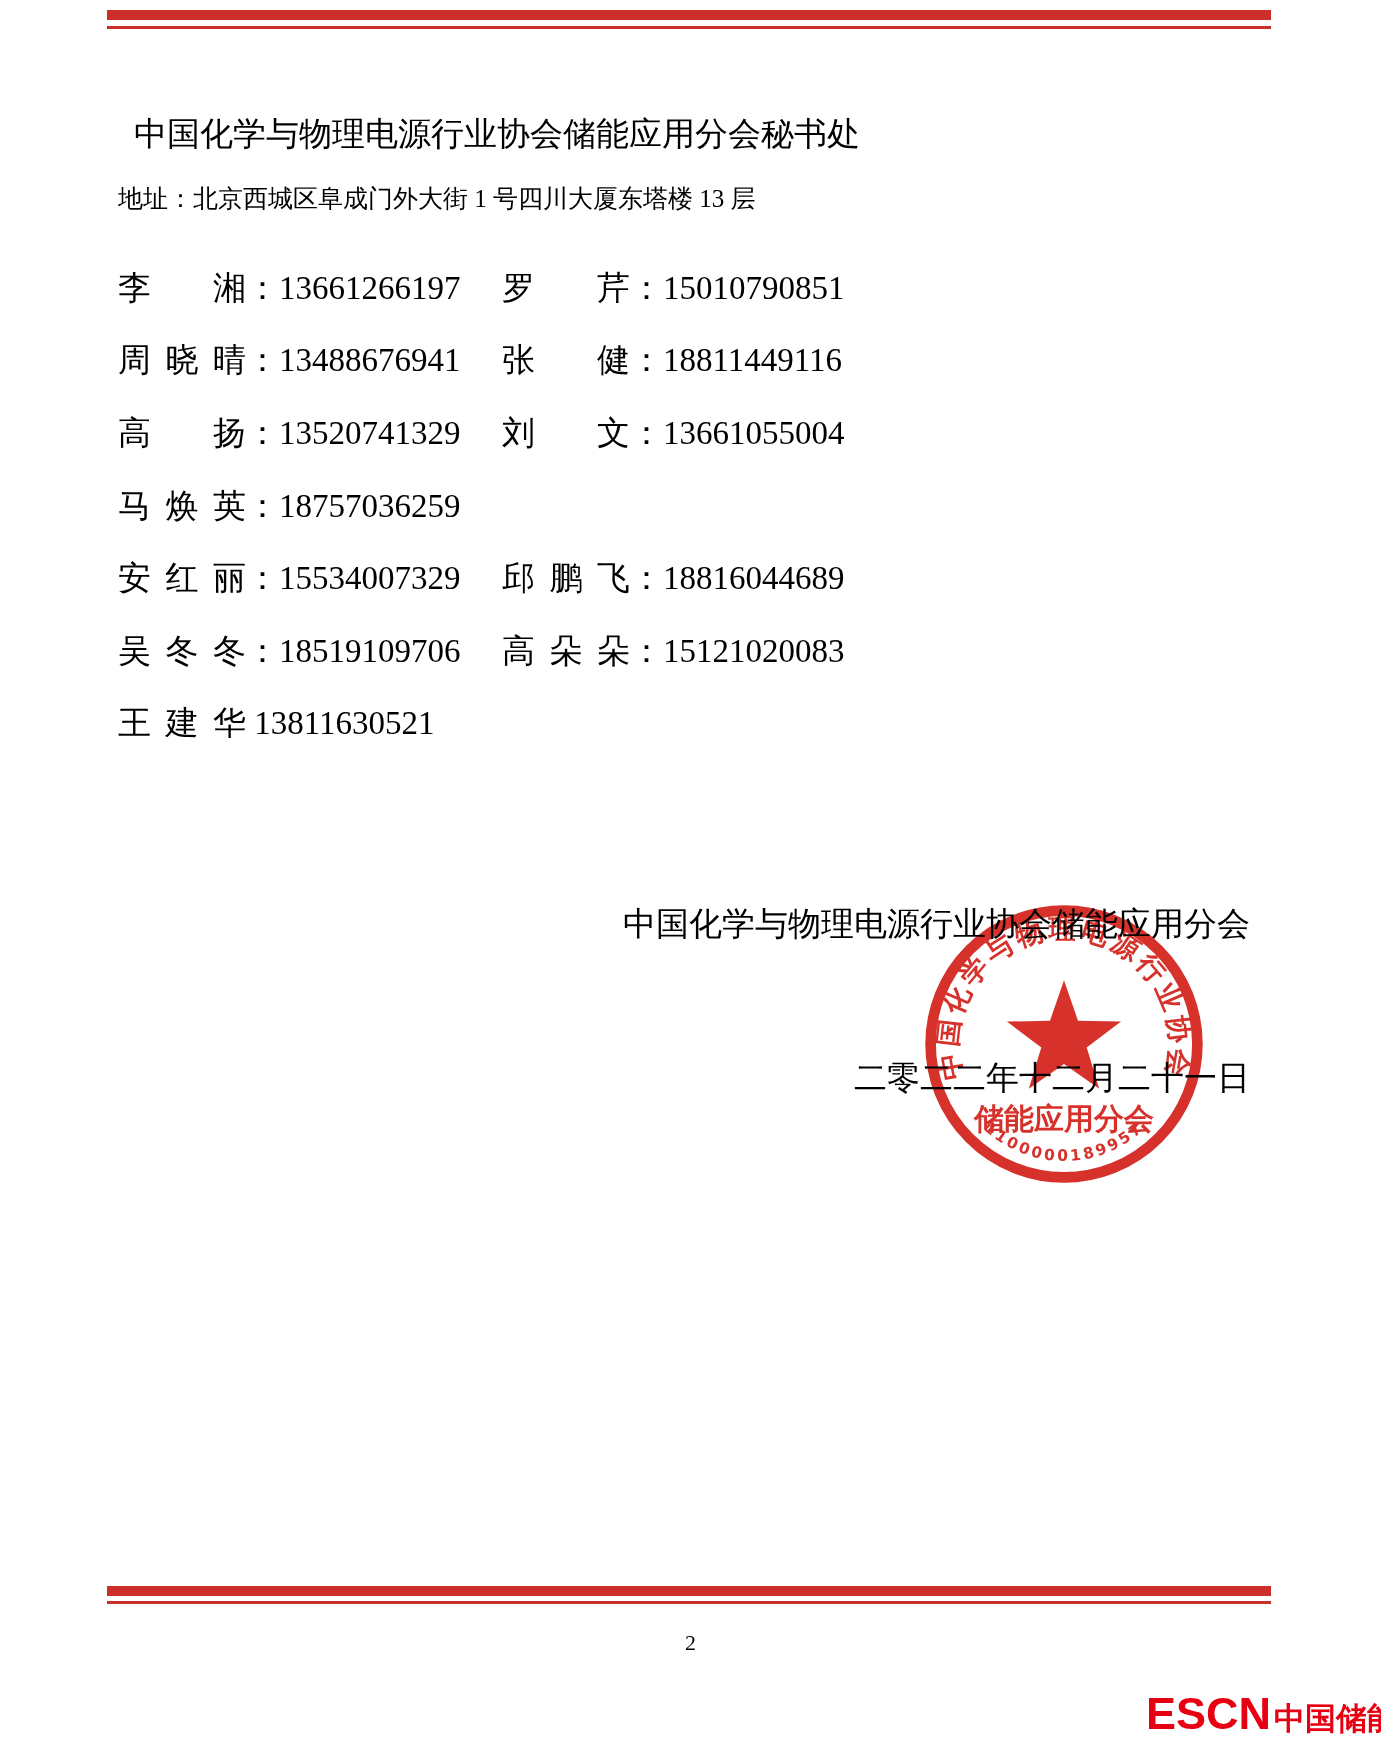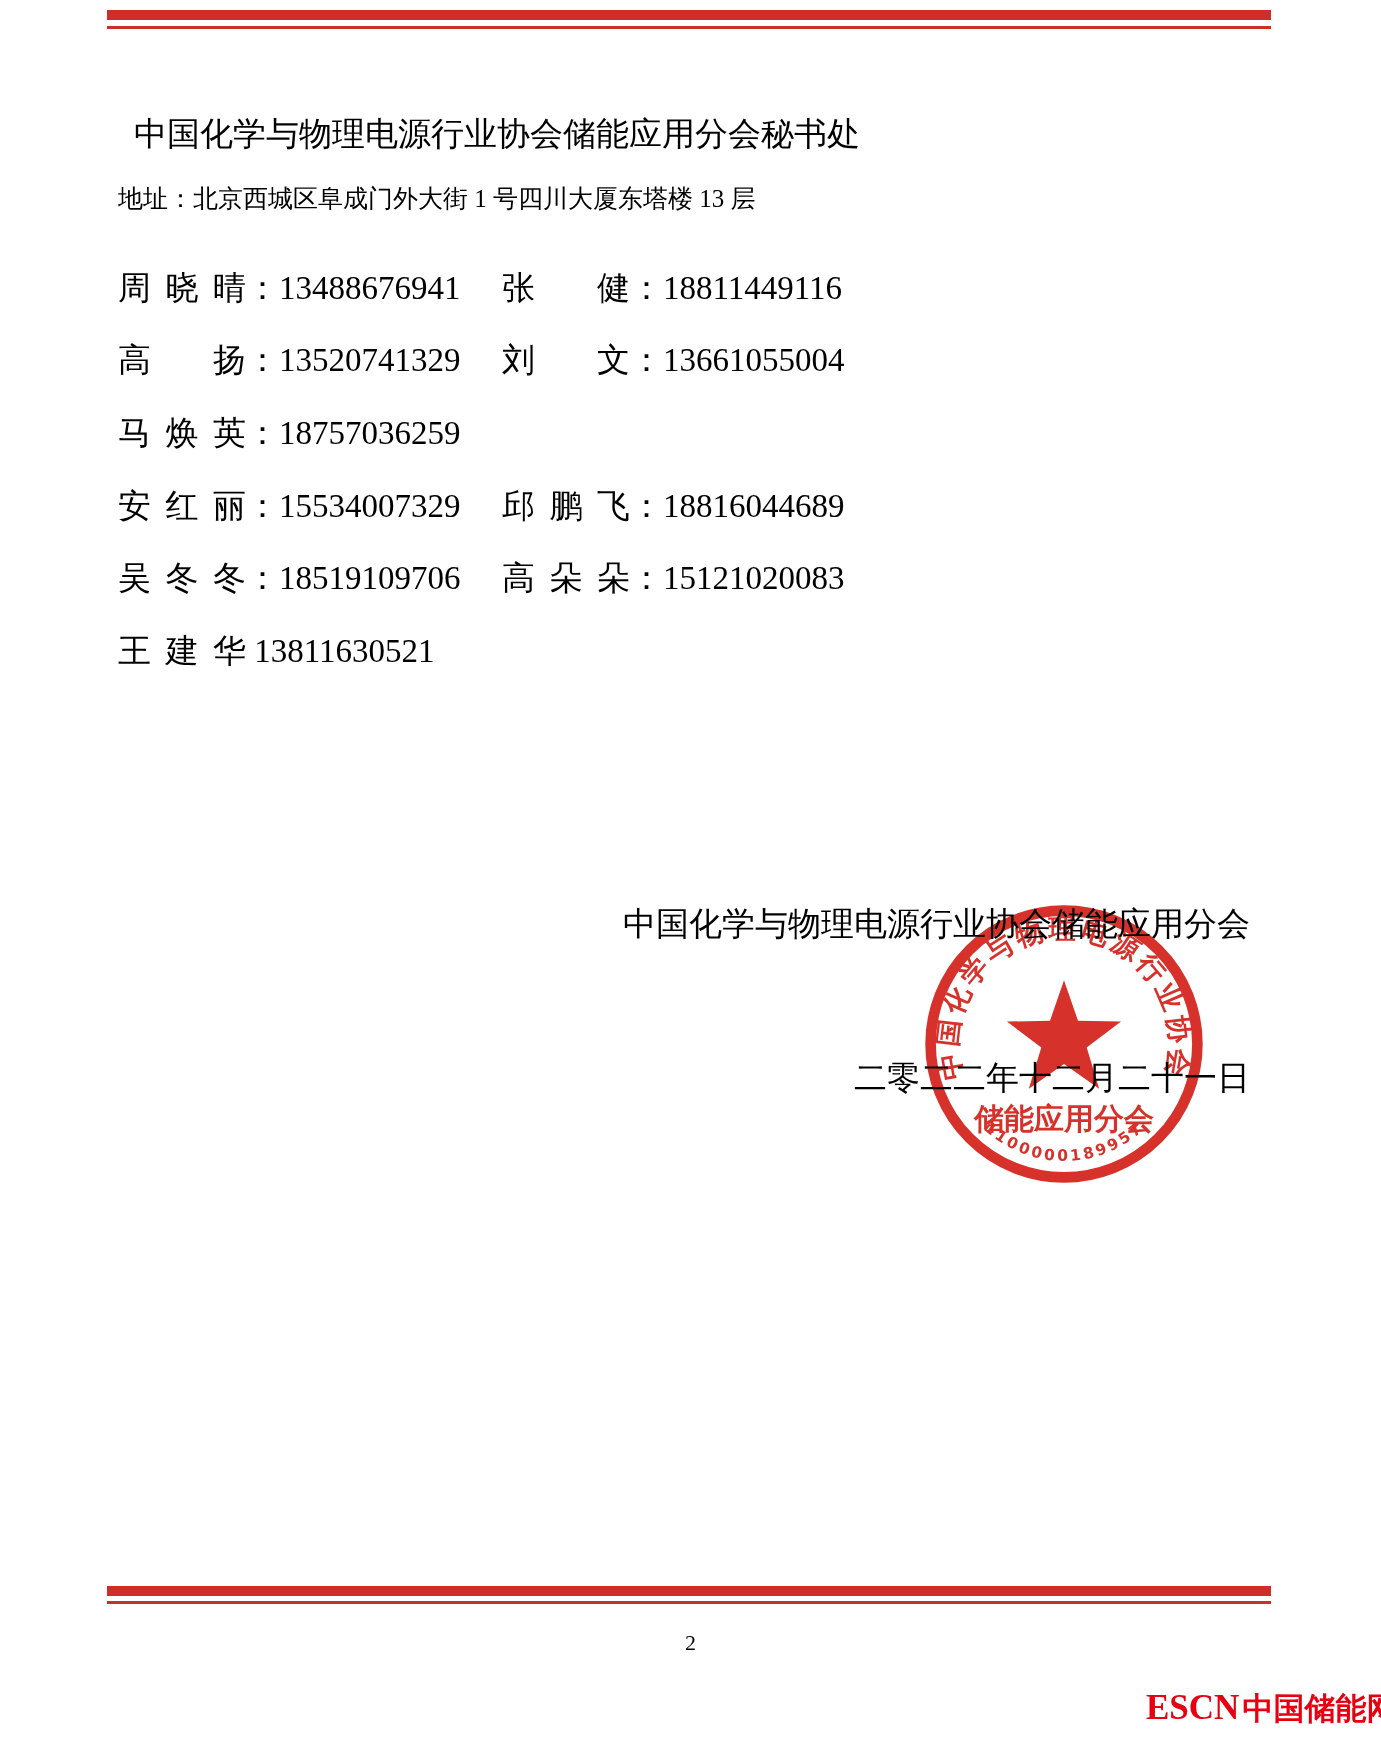--- a/index.html
+++ b/index.html
@@ -126,40 +126,44 @@
   }
   .brand-logo {
     position: absolute;
     left: 1146px;
     top: 1688px;
     white-space: nowrap;
     color: var(--logo-red, #e60012);
     font-weight: bold;
   }
   .logo-latin {
-    font-family: Liberation Serif, serif;
-    font-size: 35px;
+    font-family: Liberation Sans, sans-serif;
+    font-size: 45px;
     letter-spacing: 0px;
   }
   .logo-cjk {
     font-family: "Liberation Sans", "DejaVu Sans", sans-serif;
     font-size: 31px;
     margin-left: 3px;
   }
 </style>
 </head>
 <body>
 
 <div class="rule thick top-thick"></div>
 <div class="rule thin top-thin"></div>
 
 <div class="org-line">中国化学与物理电源行业协会储能应用分会秘书处</div>
 <div class="addr-line">地址：北京西城区阜成门外大街 1 号四川大厦东塔楼 13 层</div>
 
 <div class="contacts">
+  <div class="crow">
+    <span class="centry left"><span class="cname">李湘</span><span class="csep">：</span><span class="cphone">13661266197</span></span>
+    <span class="centry"><span class="cname">罗芹</span><span class="csep">：</span><span class="cphone">15010790851</span></span>
+  </div>
   <div class="crow">
     <span class="centry left"><span class="cname">周晓晴</span><span class="csep">：</span><span class="cphone">13488676941</span></span>
     <span class="centry"><span class="cname">张健</span><span class="csep">：</span><span class="cphone">18811449116</span></span>
   </div>
   <div class="crow">
     <span class="centry left"><span class="cname">高扬</span><span class="csep">：</span><span class="cphone">13520741329</span></span>
     <span class="centry"><span class="cname">刘文</span><span class="csep">：</span><span class="cphone">13661055004</span></span>
   </div>
   <div class="crow">
     <span class="centry"><span class="cname">马焕英</span><span class="csep">：</span><span class="cphone">18757036259</span></span>

